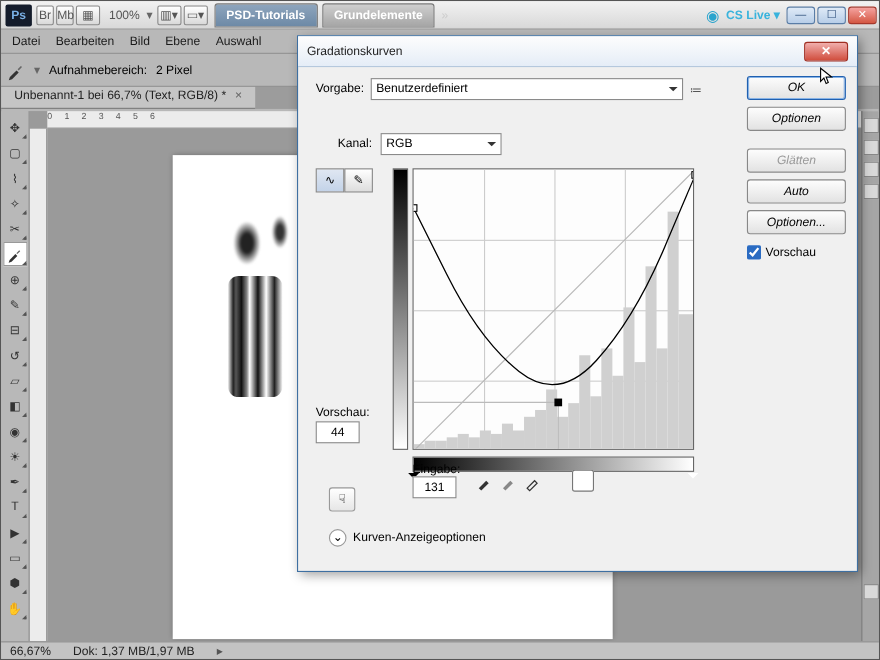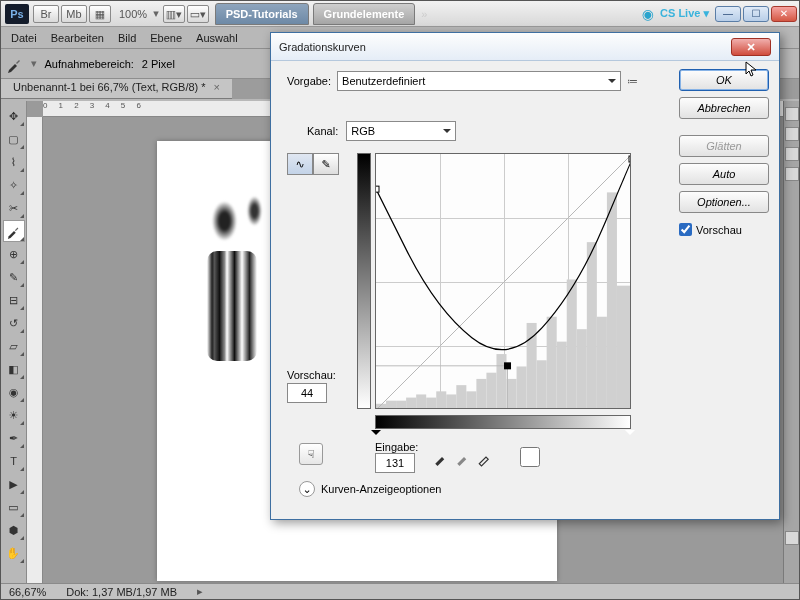--- a/index.html
+++ b/index.html
@@ -1,20 +1,20 @@
 <!DOCTYPE html>
 <html><head>
 <meta charset="utf-8">
 <style>
 * { margin:0; padding:0; box-sizing:border-box; font-family:Tahoma,Arial,sans-serif; font-size:11px; }
 body { width:800px; height:600px; background:#b8b8b8; overflow:hidden; position:relative; }
 .app-frame { position:absolute; inset:0; border:1px solid #555; background:#b8b8b8; }
 .titlebar { height:26px; background:linear-gradient(#f2f2f2,#d8d8d8); display:flex; align-items:center; border-bottom:1px solid #999; }
 .titlebar .ps-logo { width:24px; height:20px; background:#141c2b; color:#7ab0e6; font-weight:bold; text-align:center; line-height:20px; margin:0 4px; border-radius:2px; }
-.titlebar .small-btn { width:26px; height:18px; margin-right:2px; background:linear-gradient(#fff,#d9d9d9); border:1px solid #8a8a8a; border-radius:2px; text-align:center; line-height:16px; color:#555; }
+.titlebar .small-btn { width:16px; height:18px; margin-right:2px; background:linear-gradient(#fff,#d9d9d9); border:1px solid #8a8a8a; border-radius:2px; text-align:center; line-height:16px; color:#555; }
 .titlebar .tab { padding:4px 10px; background:linear-gradient(#cfcfcf,#a5a5a5); border:1px solid #7a7a7a; margin-left:4px; border-radius:3px 3px 0 0; color:#fff; font-weight:bold; }
 .titlebar .tab.primary { background:linear-gradient(#8ea5bd,#6d89a6); }
 .titlebar .spacer { flex:1; }
 .titlebar .cslive { margin:0 6px; color:#39b3dc; font-weight:bold; }
 .titlebar .wincontrols { display:flex; gap:2px; margin-right:2px; }
 .titlebar .winbtn { width:26px; height:16px; border:1px solid #5a7da6; border-radius:3px; background:linear-gradient(#dfeaf7,#b8cee8); text-align:center; line-height:14px; font-size:10px; color:#2a4b77; }
 .titlebar .winbtn.close { background:linear-gradient(#f5a3a0,#d45743); color:#fff; border-color:#a6382c; }
 .menubar { height:22px; background:#b8b8b8; display:flex; align-items:center; gap:14px; padding:0 10px; border-bottom:1px solid #8e8e8e; color:#1a1a1a; }
 .optbar { height:30px; background:#b8b8b8; display:flex; align-items:center; padding:0 6px; border-bottom:1px solid #8e8e8e; gap:8px; }
 .optbar .eyedrop { width:16px; height:16px; }
@@ -63,21 +63,21 @@
 .vgrad { width:14px; height:256px; background:linear-gradient(#000,#fff); border:1px solid #666; margin-right:4px; }
 .grid { width:256px; height:256px; border:1px solid #666; background:#fdfdfd; position:relative; overflow:hidden; }
 .grid .gline { position:absolute; background:#ccc; }
 .grid .diag { position:absolute; inset:0; }
 .hgrad { position:absolute; top:294px; left:88px; width:256px; height:14px; background:linear-gradient(90deg,#000,#fff); border:1px solid #666; }
 .hgrad .tri { position:absolute; top:14px; width:0; height:0; border:5px solid transparent; }
 .hgrad .tri.black { left:-5px; border-top-color:#000; }
 .hgrad .tri.white { right:-5px; border-top-color:#fff; }
 .ausgabe { position:absolute; top:248px; left:0; }
 .ausgabe input { width:40px; height:20px; border:1px solid #888; text-align:center; margin-top:2px; }
-.eingabe { position:absolute; top:320px; left:88px; display:flex; align-items:center; gap:15px;justify-content:space-between; }
+.eingabe { position:absolute; top:300px; left:88px; display:flex; align-items:center; gap:15px;justify-content:space-between; }
 .eingabe input { width:40px; height:20px; border:1px solid #888; text-align:center; }
 .eyedrops { display:flex; gap:4px; }
 .eyedrops .ed { width:18px; height:18px; }
 .clip { display:flex; align-items:center; gap:4px; }
 .hand { position:absolute; top:322px; left:12px; width:24px; height:22px; border:1px solid #999; background:linear-gradient(#fff,#e6e6e6); border-radius:3px; text-align:center; line-height:20px; }
 .disp-opts { position:absolute; top:360px; left:12px; display:flex; align-items:center; gap:6px; }
 .disp-opts .exp { width:16px; height:16px; border:1px solid #999; border-radius:8px; background:#fff; text-align:center; line-height:14px; }
 svg { overflow:visible; }
 .cursor { position:absolute; top:62px; left:746px; width:16px; height:16px; pointer-events:none; }
 </style>
@@ -193,21 +193,21 @@
    <label>Vorgabe:</label>
    <div class="select" style="width:284px">
           <span>Benutzerdefiniert</span>
           <span class="arr"></span>
         </div>
    <span style="color:#555">≔</span>
   </div>
 
   <div class="btncol">
    <div class="btn primary">OK</div>
-   <div class="btn">Abbrechen</div>
+   <div class="btn">Optionen</div>
    <div class="btn disabled" style="margin-top:10px">Glätten</div>
    <div class="btn">Auto</div>
    <div class="btn">Optionen...</div>
    <div class="chk">
           <input type="checkbox" checked="" style="">
           <span>Vorschau</span>
         </div>
   </div>
 
   <div class="curve-area">

